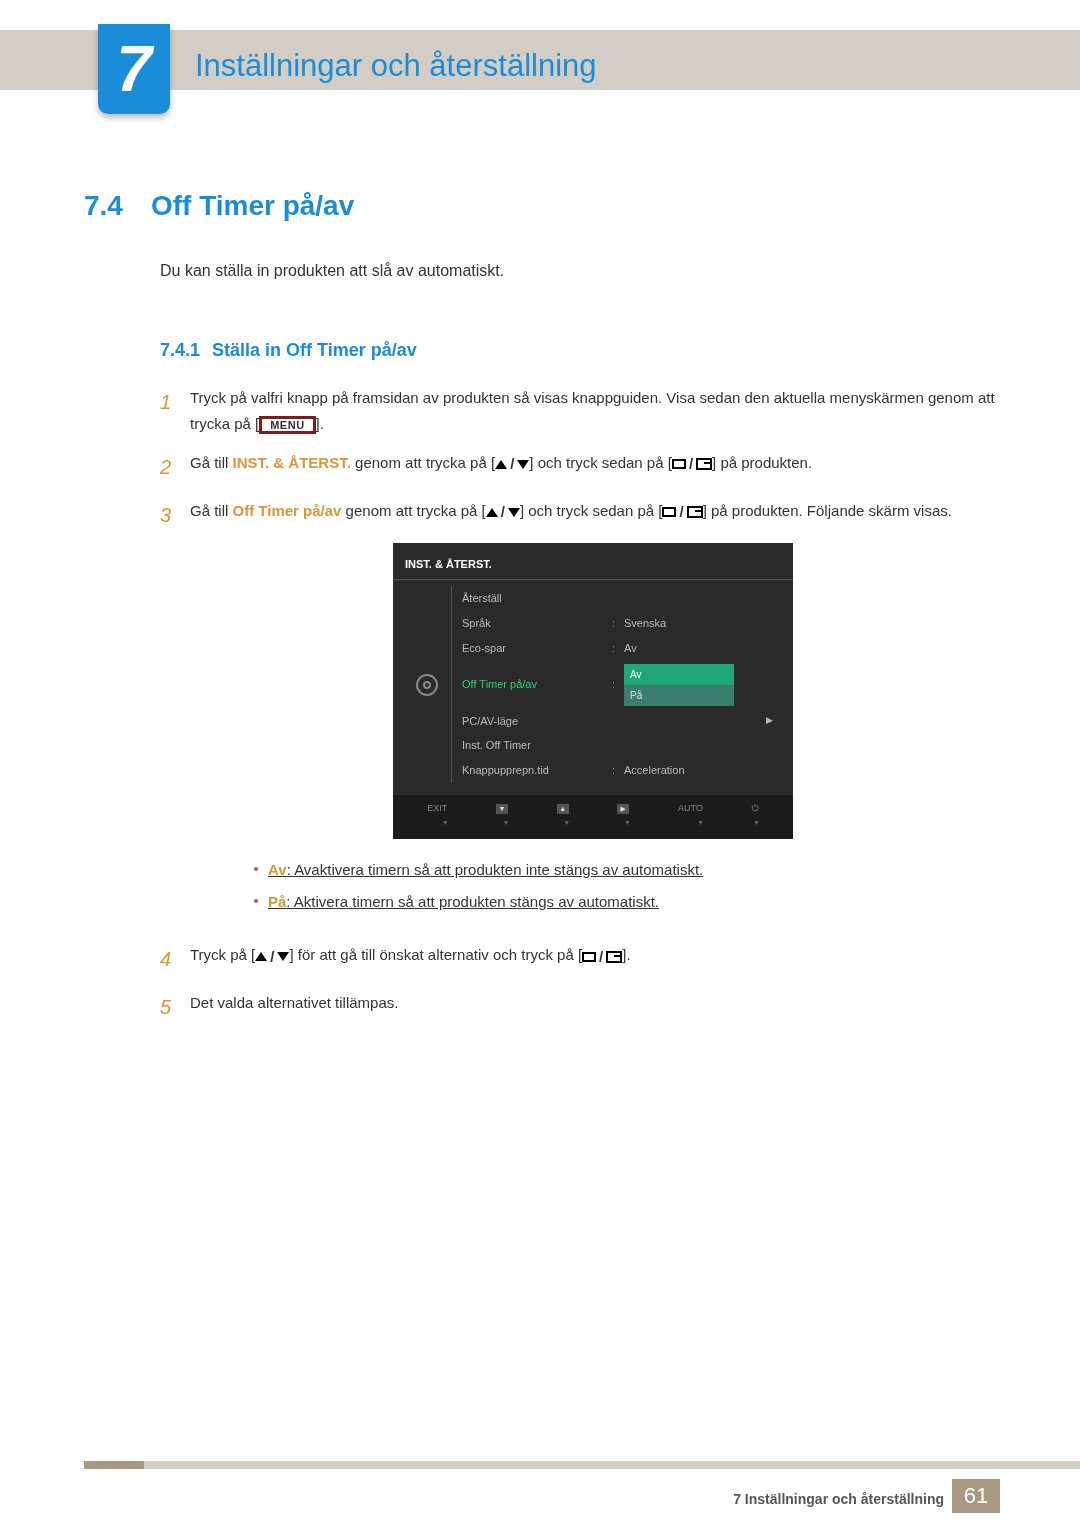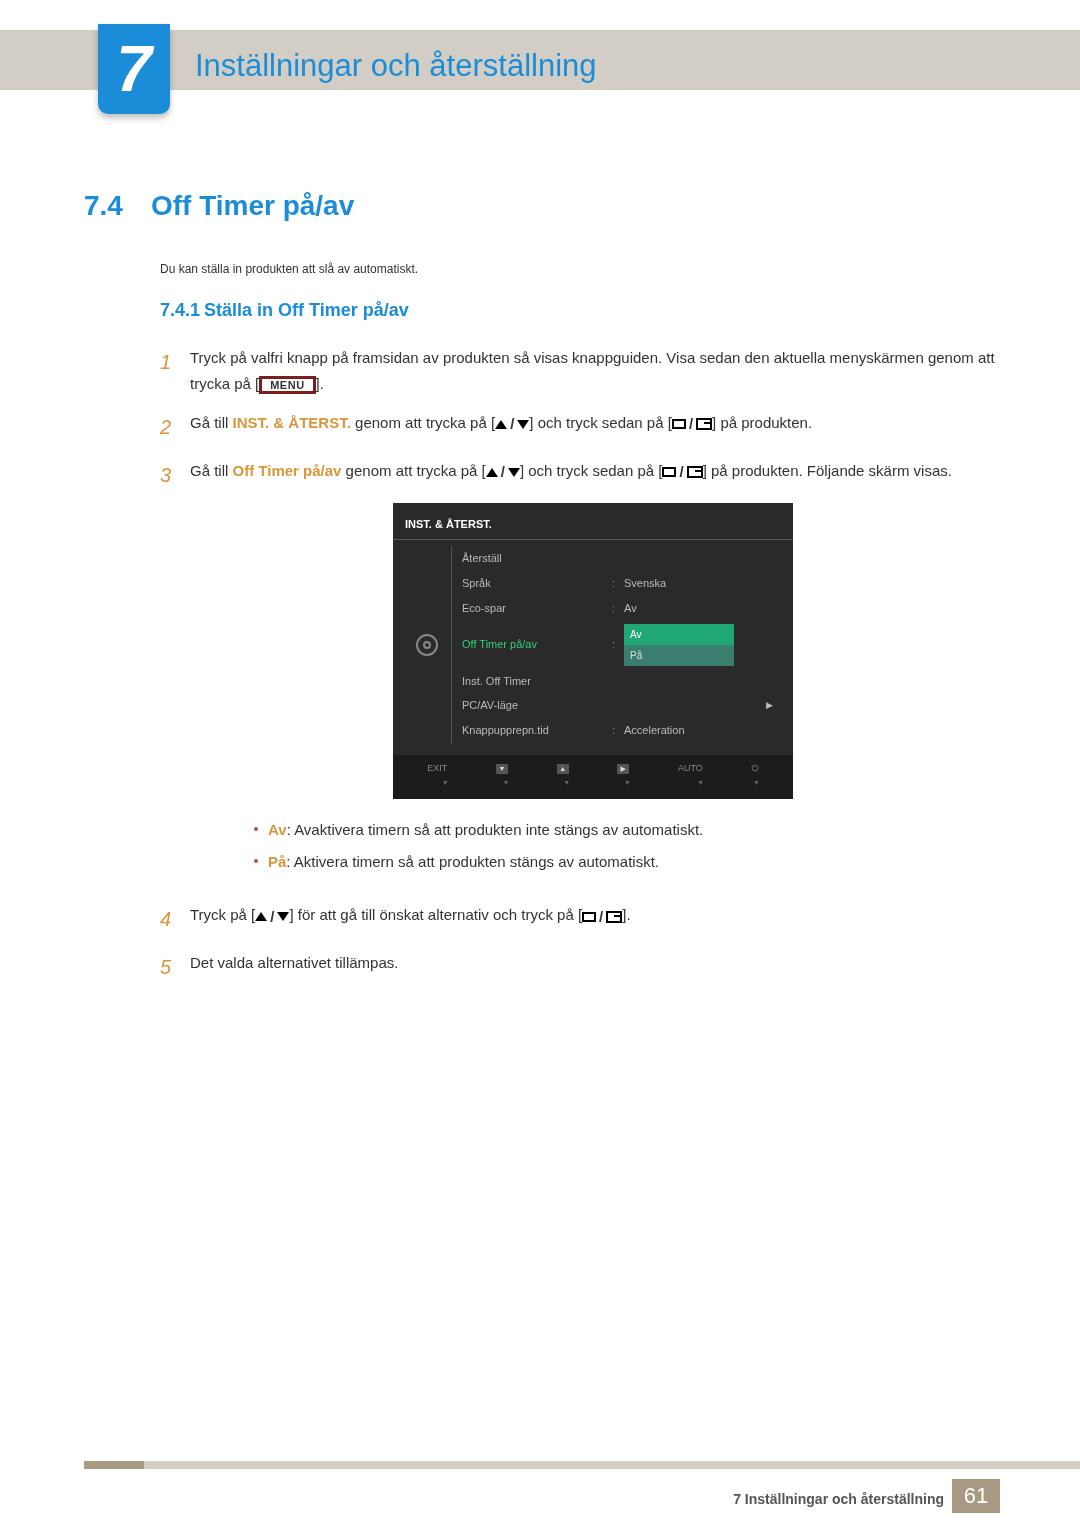--- a/index.html
+++ b/index.html
@@ -55,33 +55,33 @@
     font-size: 28px;
     font-weight: bold;
   }
   .section-title {
     color: #1a8cd8;
     font-size: 28px;
     font-weight: bold;
   }
   .intro-text {
     margin-left: 76px;
-    font-size: 12px;
+    font-size: 16px;
     color: #333;
-    margin-bottom: 24px;
+    margin-bottom: 60px;
   }
   .subsection-row {
     margin-left: 76px;
     margin-bottom: 24px;
   }
   .subsection-num {
     color: #1a8cd8;
     font-size: 18px;
     font-weight: bold;
-    margin-right: 4px;
+    margin-right: 12px;
   }
   .subsection-title {
     color: #1a8cd8;
     font-size: 18px;
     font-weight: bold;
   }
   .steps {
     margin-left: 76px;
   }
   .step {
@@ -226,20 +226,21 @@
   .bullets {
     margin: 10px 0 14px 64px;
   }
   .bullet-row {
     display: flex;
     align-items: flex-start;
     gap: 10px;
     font-size: 15px;
     line-height: 1.7;
     margin-bottom: 6px;
+    text-decoration: underline;
   }
   .bullet-dot {
     width: 4px; height: 4px; background: #c0504d;
     border-radius: 50%; margin-top: 10px; flex-shrink: 0;
   }
   
   .page-footer-bar {
     position: absolute;
     left: 84px; right: 0; bottom: 58px;
     height: 8px;
@@ -348,25 +349,25 @@
                 </div>
               <div class="osd-row hl">
                 <span class="label">Off Timer på/av</span>
                   <span class="colon">:</span>
                 <div class="dropdown">
                   <div class="dd-opt sel">Av</div>
                   <div class="dd-opt alt">På</div>
                 </div>
               </div>
               <div class="osd-row">
-                  <span class="label">Inst. Off Timer</span>
-                </div>
-              <div class="osd-row">
                   <span class="label">PC/AV-läge</span>
                   <span class="chev">▶</span>
+                </div>
+              <div class="osd-row">
+                  <span class="label">Inst. Off Timer</span>
                 </div>
               <div class="osd-row">
                   <span class="label">Knappupprepn.tid</span>
                   <span class="colon">:</span>
                   <span class="value">Acceleration</span>
                 </div>
             </div>
           </div>
           <div class="osd-footer">
             <div class="osd-foot-item">EXIT</div>

